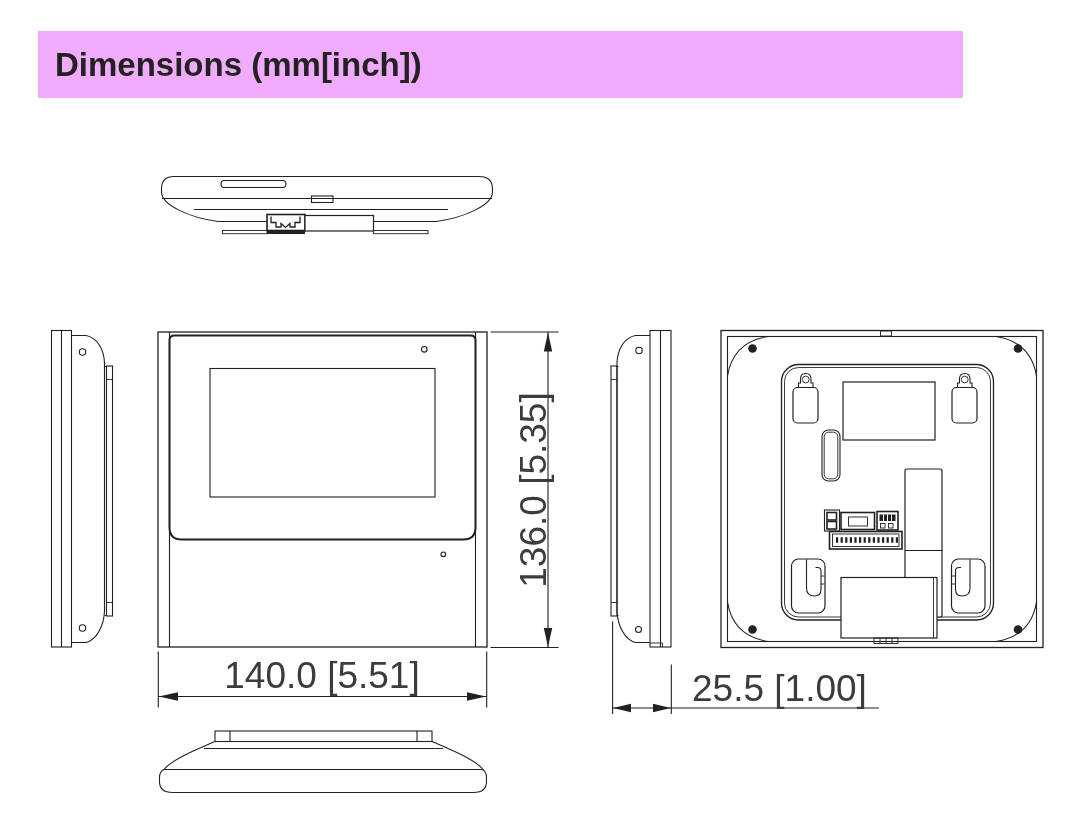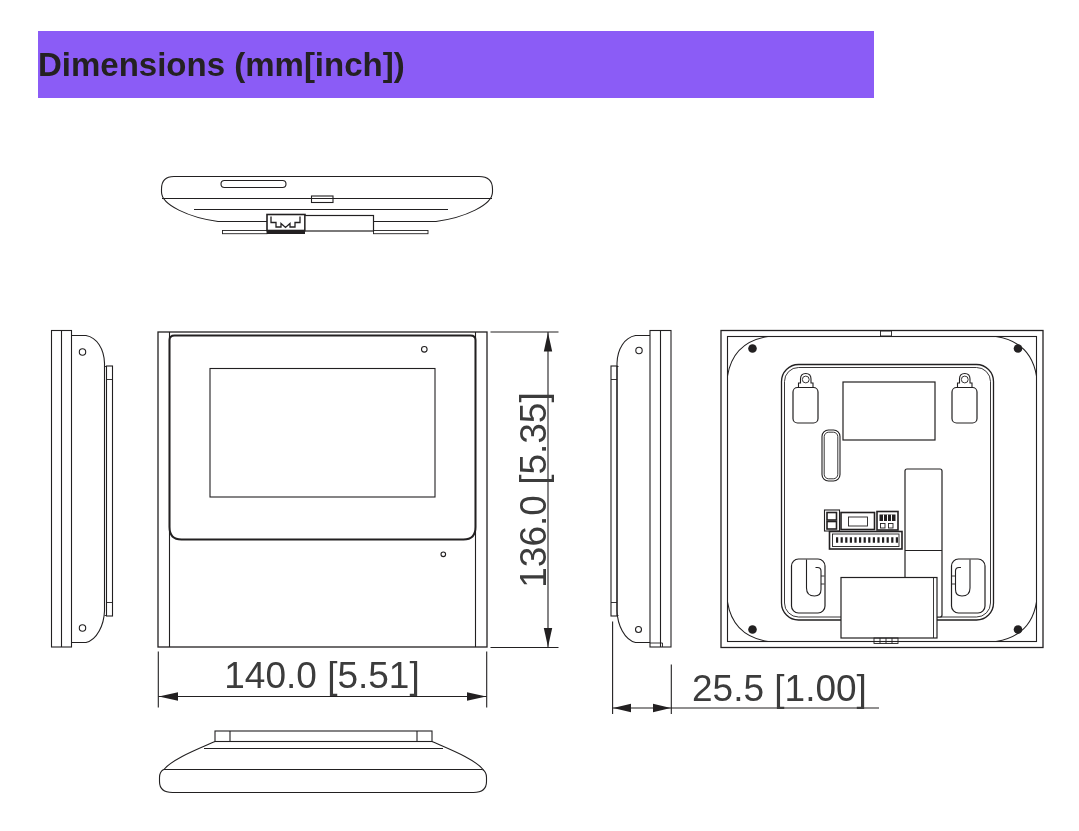--- a/index.html
+++ b/index.html
@@ -1,19 +1,19 @@
 <!DOCTYPE html>
 <html><head>
 <meta charset="utf-8">
 <style>
   html,body{margin:0;padding:0;background:#ffffff;}
   .page{position:relative;width:1079px;height:831px;background:#ffffff;overflow:hidden;
         font-family:"Liberation Sans",sans-serif;}
-  .section-header{position:absolute;left:38px;top:31px;width:836px;height:67px;
-        background:#8b5cf6;display:flex;align-items:center;box-sizing:border-box;}
+  .section-header{position:absolute;left:38px;top:31px;width:925px;height:67px;
+        background:#f0abfc;display:flex;align-items:center;box-sizing:border-box;padding-left:17px;}
   .section-header .title{font-size:33px;font-weight:bold;color:#242122;letter-spacing:0px;}
   svg{position:absolute;left:0;top:0;}
   .ln{fill:none;stroke:#222021;stroke-width:1.1;stroke-linecap:butt;}
   .lnB{fill:none;stroke:#222021;stroke-width:1.3;}
   .ln2{fill:none;stroke:#222021;stroke-width:2;}
   .lnT{fill:none;stroke:#222021;stroke-width:1.6;}
   .thin{fill:none;stroke:#222021;stroke-width:0.9;}
   .wf{fill:#ffffff;stroke:#222021;stroke-width:1.2;}
   .wfT{fill:#ffffff;stroke:#222021;stroke-width:1.6;}
   .dark{fill:#222021;stroke:none;}

